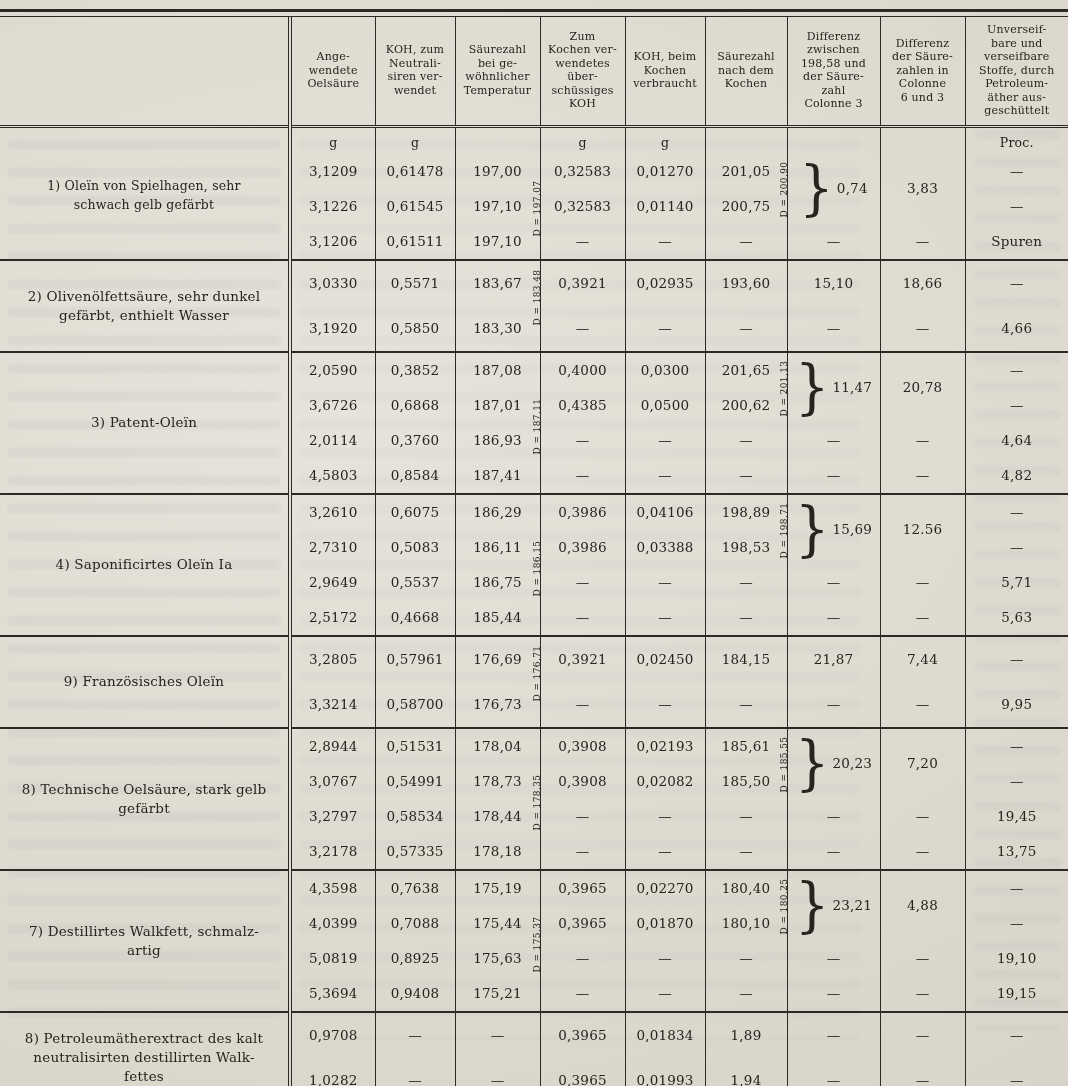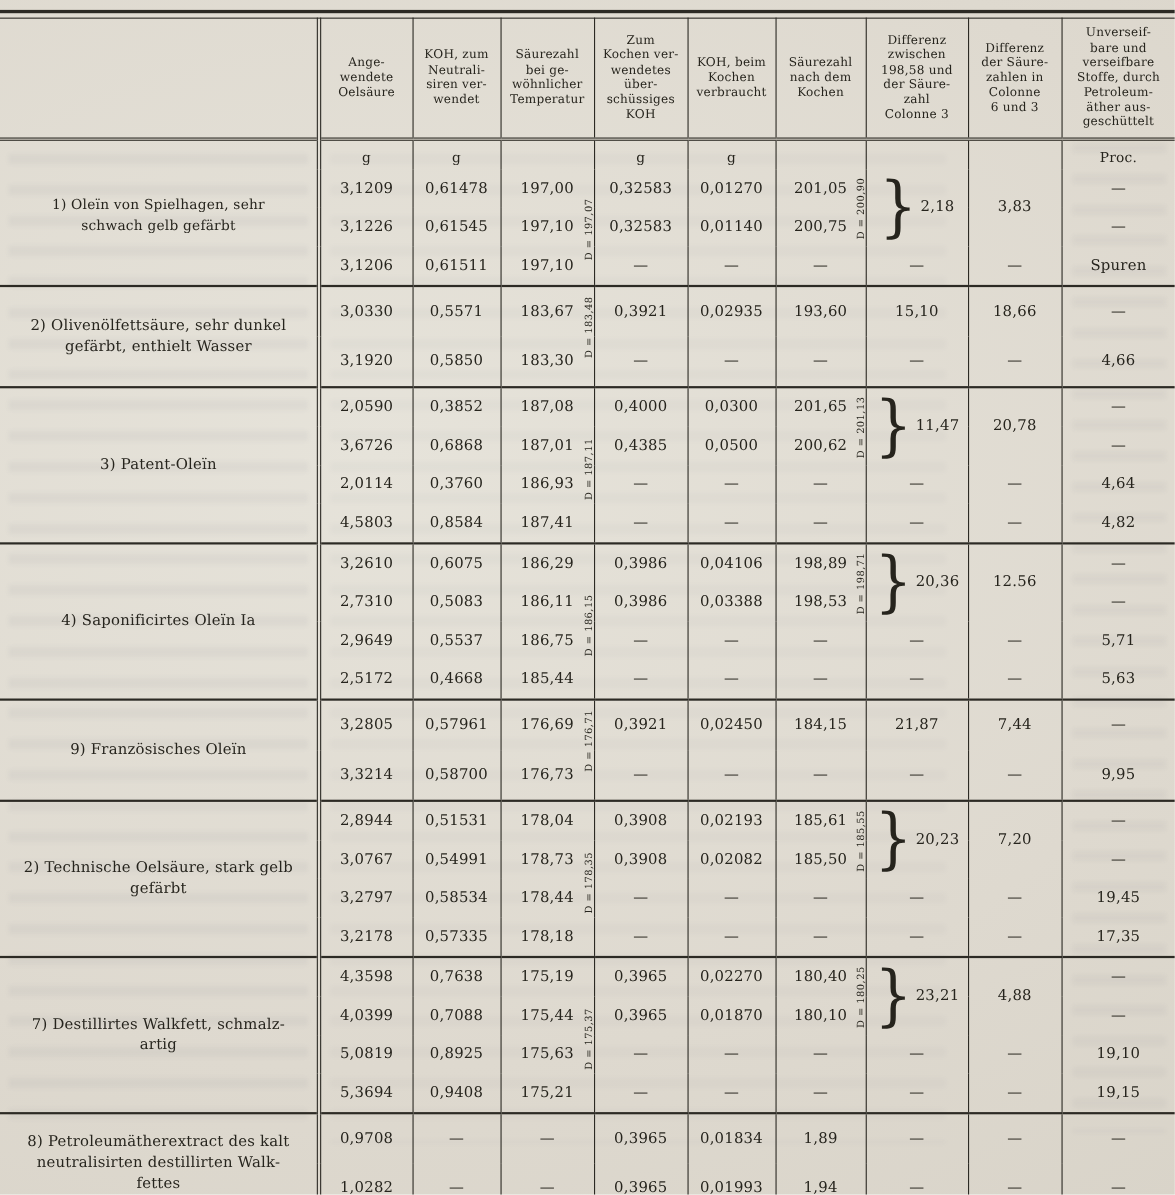--- a/index.html
+++ b/index.html
@@ -123,21 +123,21 @@
         <tr>
           <td class="rel">3,1209</td>
           <td class="rel">0,61478</td>
           <td class="rel">197,00<span class="dl" style="top: 49.5px;">D = 197,07</span></td>
           <td class="rel">0,32583</td>
           <td class="rel">0,01270</td>
           <td class="rel">201,05<span class="dl" style="top: 30px;">D = 200,90</span></td>
           <td class="rel" rowspan="2">
             <div class="mc">
               <span class="brace">}</span>
-              <span>2,18</span>
+              <span>0,74</span>
             </div>
           </td>
           <td class="rel" rowspan="2">3,83</td>
           <td class="rel">—</td>
         </tr>
         <tr>
           <td class="rel">3,1226</td>
           <td class="rel">0,61545</td>
           <td class="rel">197,10</td>
           <td class="rel">0,32583</td>
@@ -232,21 +232,21 @@
           <td class="label" rowspan="4">4) Saponificirtes Oleïn Ia</td>
           <td class="rel">3,2610</td>
           <td class="rel">0,6075</td>
           <td class="rel">186,29<span class="dl" style="top: 68px;">D = 186,15</span></td>
           <td class="rel">0,3986</td>
           <td class="rel">0,04106</td>
           <td class="rel">198,89<span class="dl" style="top: 30px;">D = 198,71</span></td>
           <td class="rel" rowspan="2">
             <div class="mc">
               <span class="brace">}</span>
-              <span>20,36</span>
+              <span>15,69</span>
             </div>
           </td>
           <td class="rel" rowspan="2">12.56</td>
           <td class="rel">—</td>
         </tr>
         <tr>
           <td class="rel">2,7310</td>
           <td class="rel">0,5083</td>
           <td class="rel">186,11</td>
           <td class="rel">0,3986</td>
@@ -293,21 +293,21 @@
           <td class="rel">0,58700</td>
           <td class="rel">176,73</td>
           <td class="rel">—</td>
           <td class="rel">—</td>
           <td class="rel">—</td>
           <td class="rel">—</td>
           <td class="rel">—</td>
           <td class="rel">9,95</td>
         </tr>
         <tr class="sec">
-          <td class="label" rowspan="4">2) Technische Oelsäure, stark gelb
+          <td class="label" rowspan="4">8) Technische Oelsäure, stark gelb
 gefärbt</td>
           <td class="rel">2,8944</td>
           <td class="rel">0,51531</td>
           <td class="rel">178,04<span class="dl" style="top: 68px;">D = 178,35</span></td>
           <td class="rel">0,3908</td>
           <td class="rel">0,02193</td>
           <td class="rel">185,61<span class="dl" style="top: 30px;">D = 185,55</span></td>
           <td class="rel" rowspan="2">
             <div class="mc">
               <span class="brace">}</span>
@@ -339,21 +339,21 @@
         </tr>
         <tr>
           <td class="rel">3,2178</td>
           <td class="rel">0,57335</td>
           <td class="rel">178,18</td>
           <td class="rel">—</td>
           <td class="rel">—</td>
           <td class="rel">—</td>
           <td class="rel">—</td>
           <td class="rel">—</td>
-          <td class="rel">17,35</td>
+          <td class="rel">13,75</td>
         </tr>
         <tr class="sec">
           <td class="label" rowspan="4">7) Destillirtes Walkfett, schmalz-
 artig</td>
           <td class="rel">4,3598</td>
           <td class="rel">0,7638</td>
           <td class="rel">175,19<span class="dl" style="top: 68px;">D = 175,37</span></td>
           <td class="rel">0,3965</td>
           <td class="rel">0,02270</td>
           <td class="rel">180,40<span class="dl" style="top: 30px;">D = 180,25</span></td>

